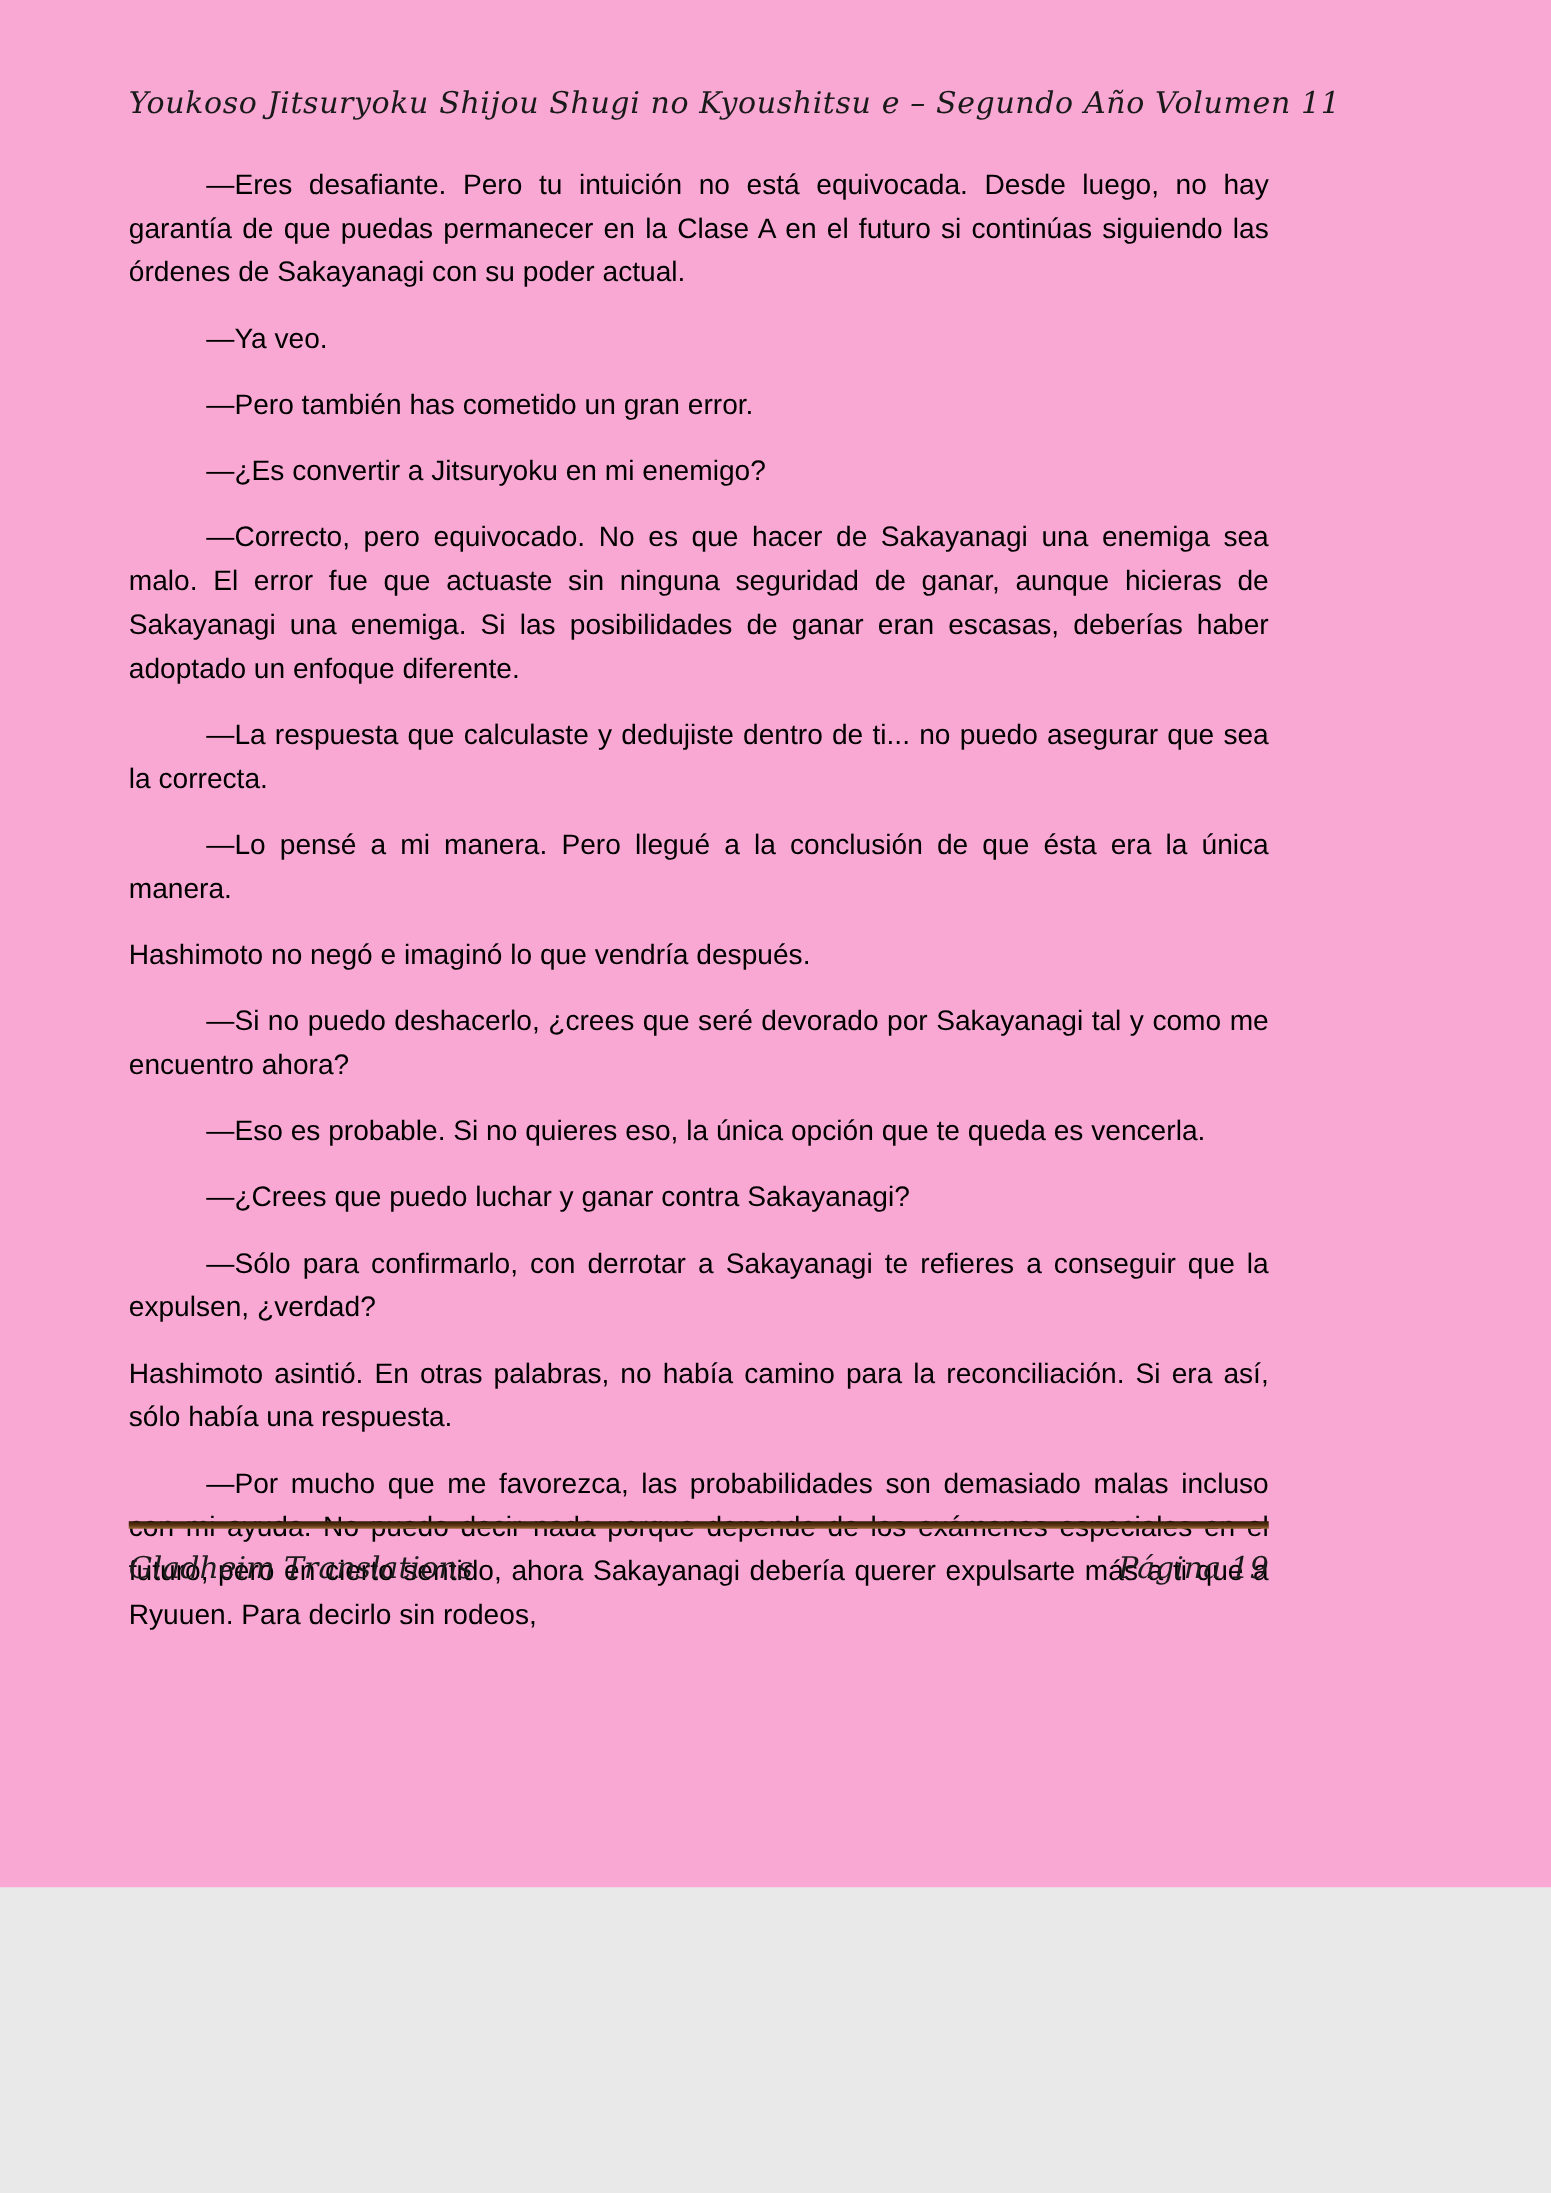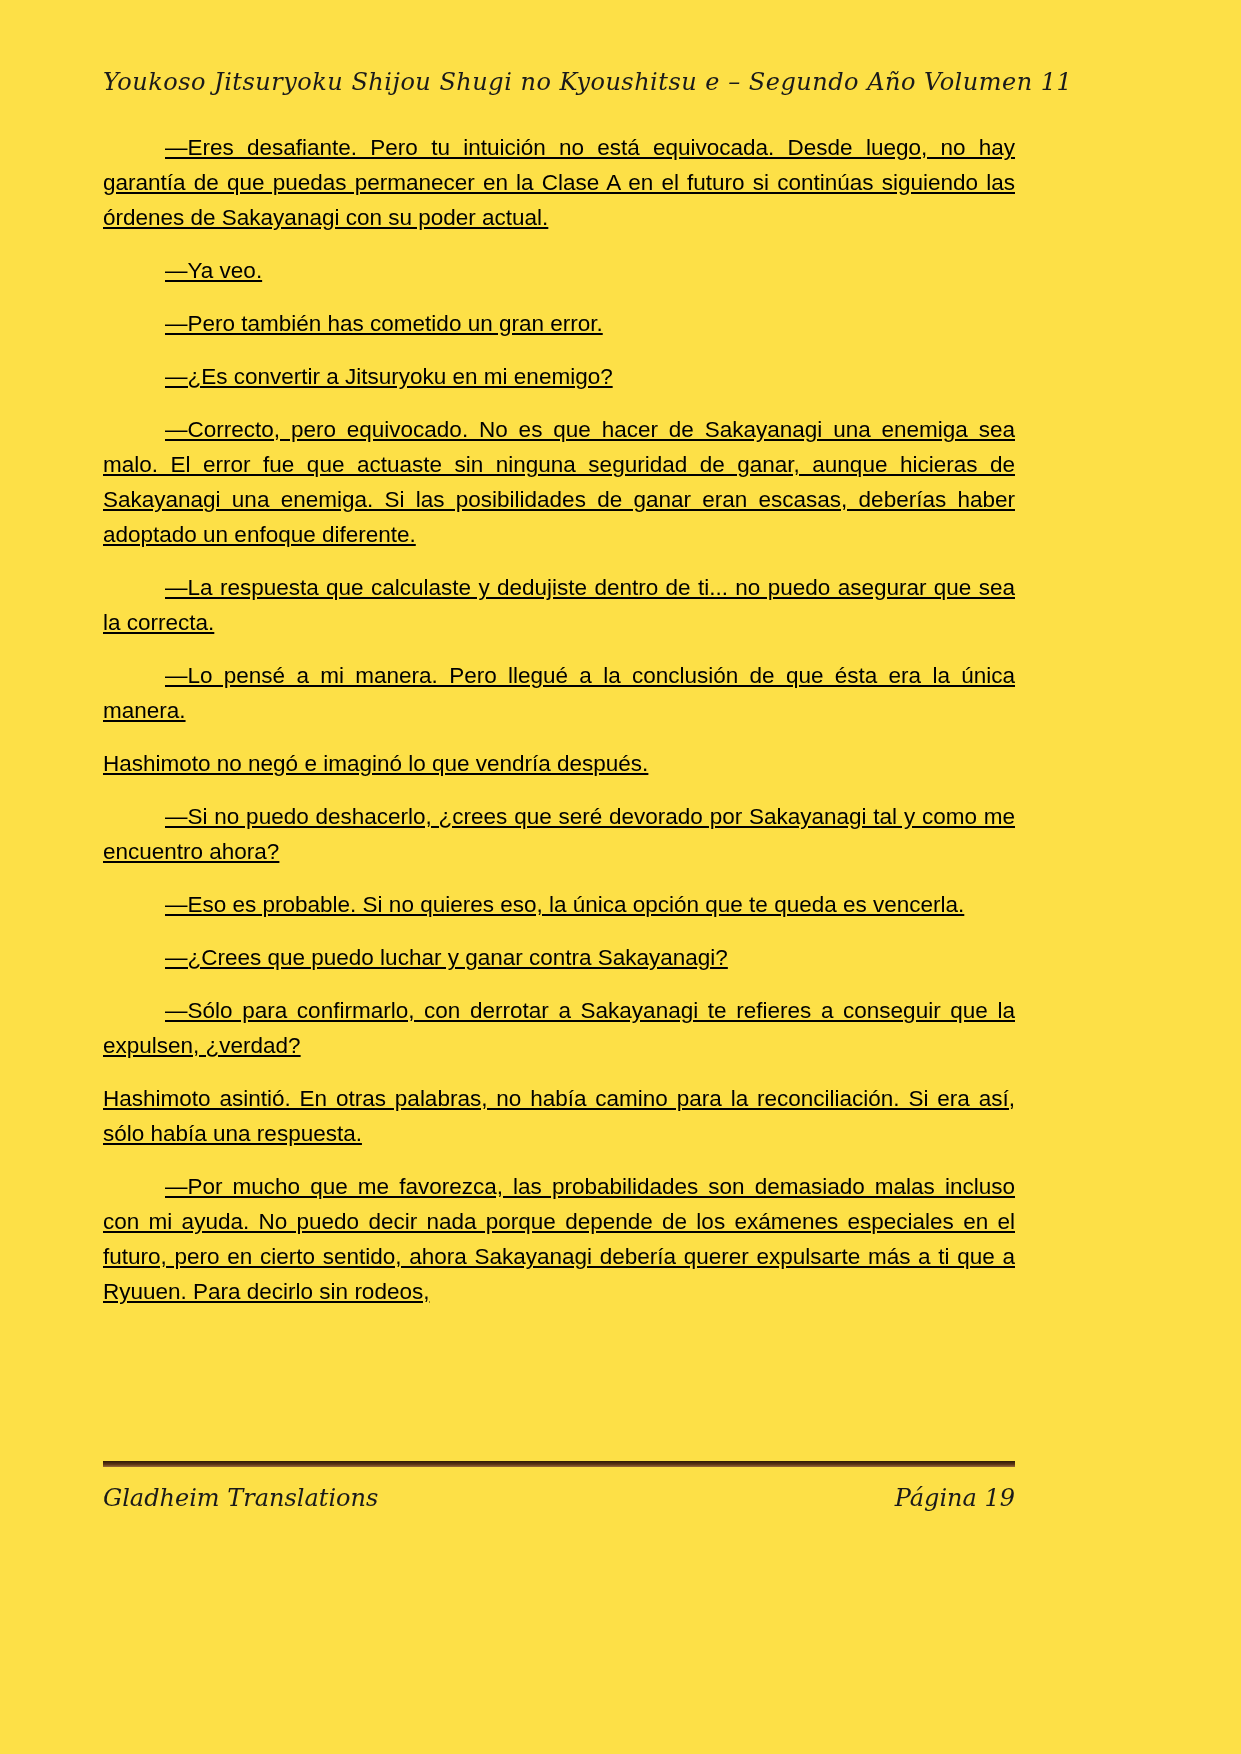--- a/index.html
+++ b/index.html
@@ -3,23 +3,23 @@
 <meta charset="utf-8">
 <style>
   html, body {
     margin: 0;
     padding: 0;
     background: #e9e9e9;
   }
   .page {
     position: relative;
     width: 1241px;
-    height: 1754px;
+    height: 1510px;
     margin: 0 auto;
-    background: #fde047;
+    background: #f9a8d4;
     color: #000000;
     font-family: "Liberation Sans", sans-serif;
     overflow: hidden;
   }
   .page-header {
     position: absolute;
     top: 68px;
     left: 103px;
     width: 935px;
     font-family: "DejaVu Serif", serif;
@@ -33,21 +33,20 @@
     position: absolute;
     top: 130px;
     left: 103px;
     width: 912px;
     font-size: 22.5px;
     line-height: 35px;
     text-align: justify;
   }
   .doc-body p {
     margin: 0 0 18px 0;
-    text-decoration: underline;
   }
   .doc-body p.indent {
     text-indent: 62px;
   }
   .footer-rule {
     position: absolute;
     left: 103px;
     bottom: 287px;
     width: 912px;
     height: 6px;

